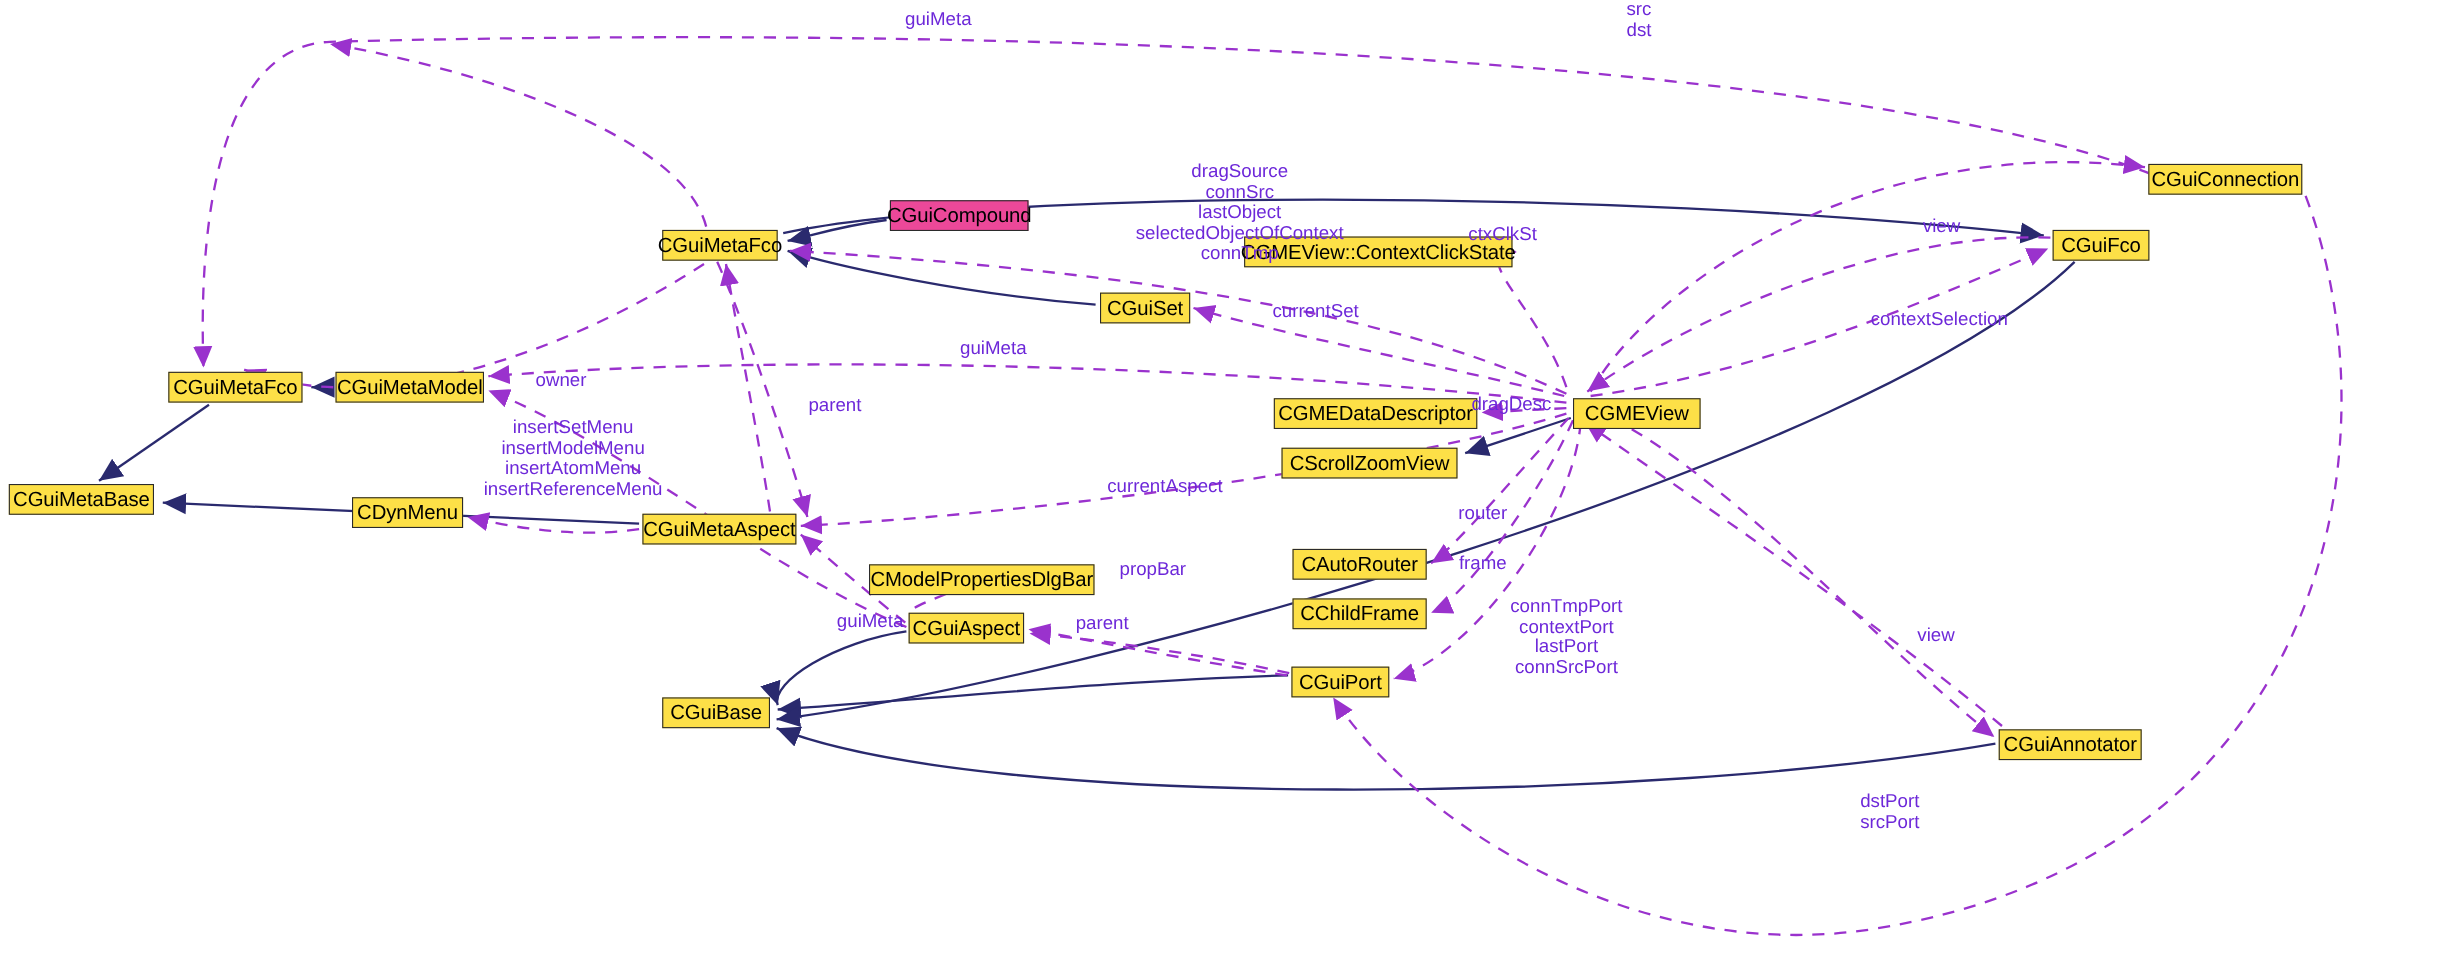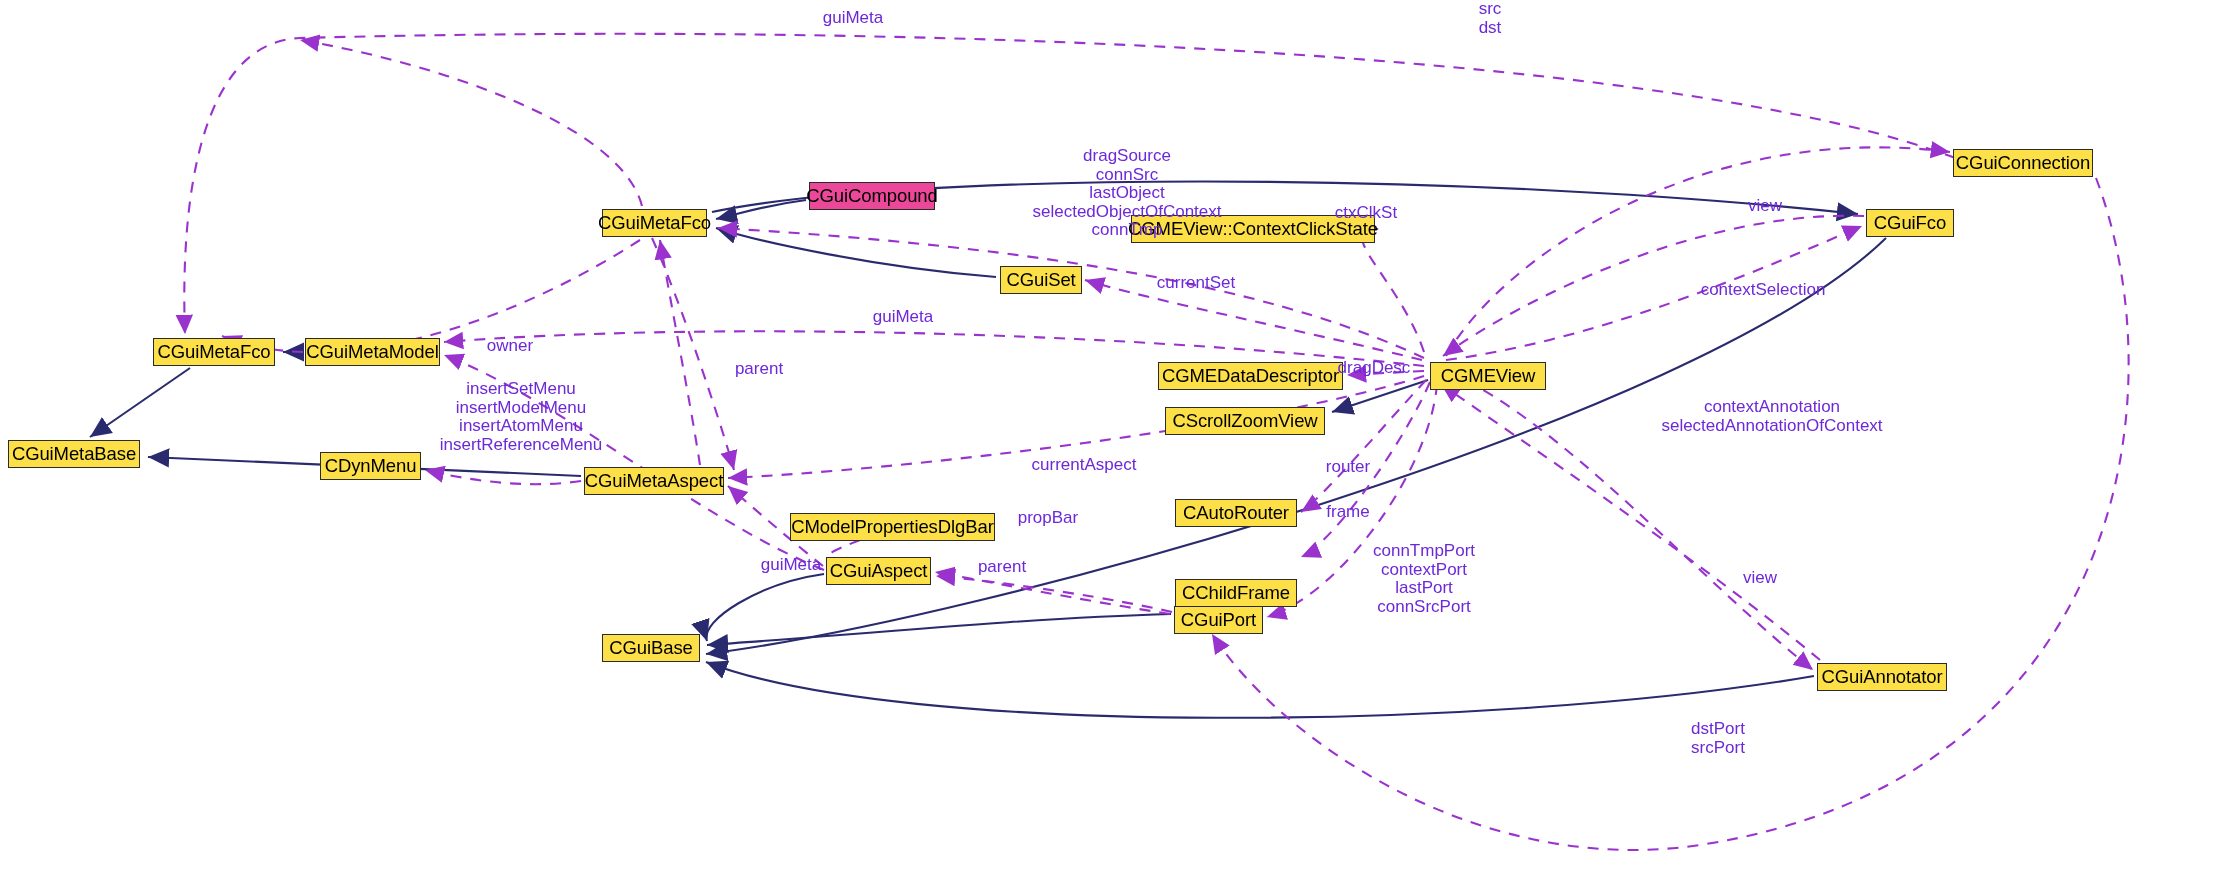--- a/index.html
+++ b/index.html
@@ -166,21 +166,21 @@
       <div class="node" style="left: 153px; top: 338px; width: 122px; height: 28px;">CGuiMetaFco</div>
       <div class="node" style="left: 305px; top: 338px; width: 135px; height: 28px;">CGuiMetaModel</div>
       <div class="node" style="left: 1158px; top: 362px; width: 185px; height: 28px;">CGMEDataDescriptor</div>
       <div class="node" style="left: 1430px; top: 362px; width: 116px; height: 28px; text-align: center;">CGMEView</div>
       <div class="node" style="left: 1165px; top: 407px; width: 160px; height: 28px;">CScrollZoomView</div>
       <div class="node" style="left: 8px; top: 440px; width: 132px; height: 28px;">CGuiMetaBase</div>
       <div class="node" style="left: 320px; top: 452px; width: 101px; height: 28px;">CDynMenu</div>
       <div class="node" style="left: 584px; top: 467px; width: 140px; height: 28px; text-align: right;">CGuiMetaAspect</div>
       <div class="node" style="left: 1175px; top: 499px; width: 122px; height: 28px;">CAutoRouter</div>
       <div class="node" style="left: 790px; top: 513px; width: 205px; height: 28px;">CModelPropertiesDlgBar</div>
-      <div class="node" style="left: 1175px; top: 544px; width: 122px; height: 28px; margin-top: 35px;">CChildFrame</div>
+      <div class="node" style="left: 1175px; top: 544px; width: 122px; height: 28px;">CChildFrame</div>
       <div class="node" style="left: 826px; top: 557px; width: 105px; height: 28px;">CGuiAspect</div>
       <div class="node" style="left: 1174px; top: 606px; width: 89px; height: 28px;">CGuiPort</div>
       <div class="node" style="left: 602px; top: 634px; width: 98px; height: 28px;">CGuiBase</div>
       <div class="node" style="left: 1817px; top: 663px; width: 130px; height: 28px;">CGuiAnnotator</div>
     </div>
   <div id="label-layer">
       <div class="edge-label" style="left: 853px; top: 9px;">guiMeta</div>
       <div class="edge-label multi" style="left: 1490px; top: 0px;">src
 dst</div>
       <div class="edge-label multi" style="left: 1127px; top: 147px;">dragSource
@@ -189,27 +189,25 @@
 selectedObjectOfContext
 connTmp</div>
       <div class="edge-label" style="left: 1366px; top: 204px;">ctxClkSt</div>
       <div class="edge-label" style="left: 1765px; top: 197px;">view</div>
       <div class="edge-label" style="left: 1196px; top: 274px;">currentSet</div>
       <div class="edge-label" style="left: 1763px; top: 281px;">contextSelection</div>
       <div class="edge-label" style="left: 903px; top: 308px;">guiMeta</div>
       <div class="edge-label" style="left: 510px; top: 337px;">owner</div>
       <div class="edge-label" style="left: 759px; top: 360px;">parent</div>
       <div class="edge-label" style="left: 1374px; top: 359px;">dragDesc</div>
-      <div class="edge-label multi" style="left: 1772px; top: 398px;">contextAnnotation
-selectedAnnotationOfContext</div>
       <div class="edge-label multi" style="left: 521px; top: 380px;">insertSetMenu
 insertModelMenu
 insertAtomMenu
 insertReferenceMenu</div>
-      <div class="edge-label" style="left: 1059px; top: 456px; margin-left: 25px;">currentAspect</div>
+      <div class="edge-label" style="left: 1059px; top: 433px;">currentAspect</div>
       <div class="edge-label" style="left: 1348px; top: 458px;">router</div>
       <div class="edge-label" style="left: 791px; top: 556px;">guiMeta</div>
       <div class="edge-label" style="left: 1048px; top: 509px;">propBar</div>
       <div class="edge-label" style="left: 1348px; top: 503px;">frame</div>
       <div class="edge-label multi" style="left: 1424px; top: 542px;">connTmpPort
 contextPort
 lastPort
 connSrcPort</div>
       <div class="edge-label" style="left: 1002px; top: 558px;">parent</div>
       <div class="edge-label" style="left: 1760px; top: 569px;">view</div>

